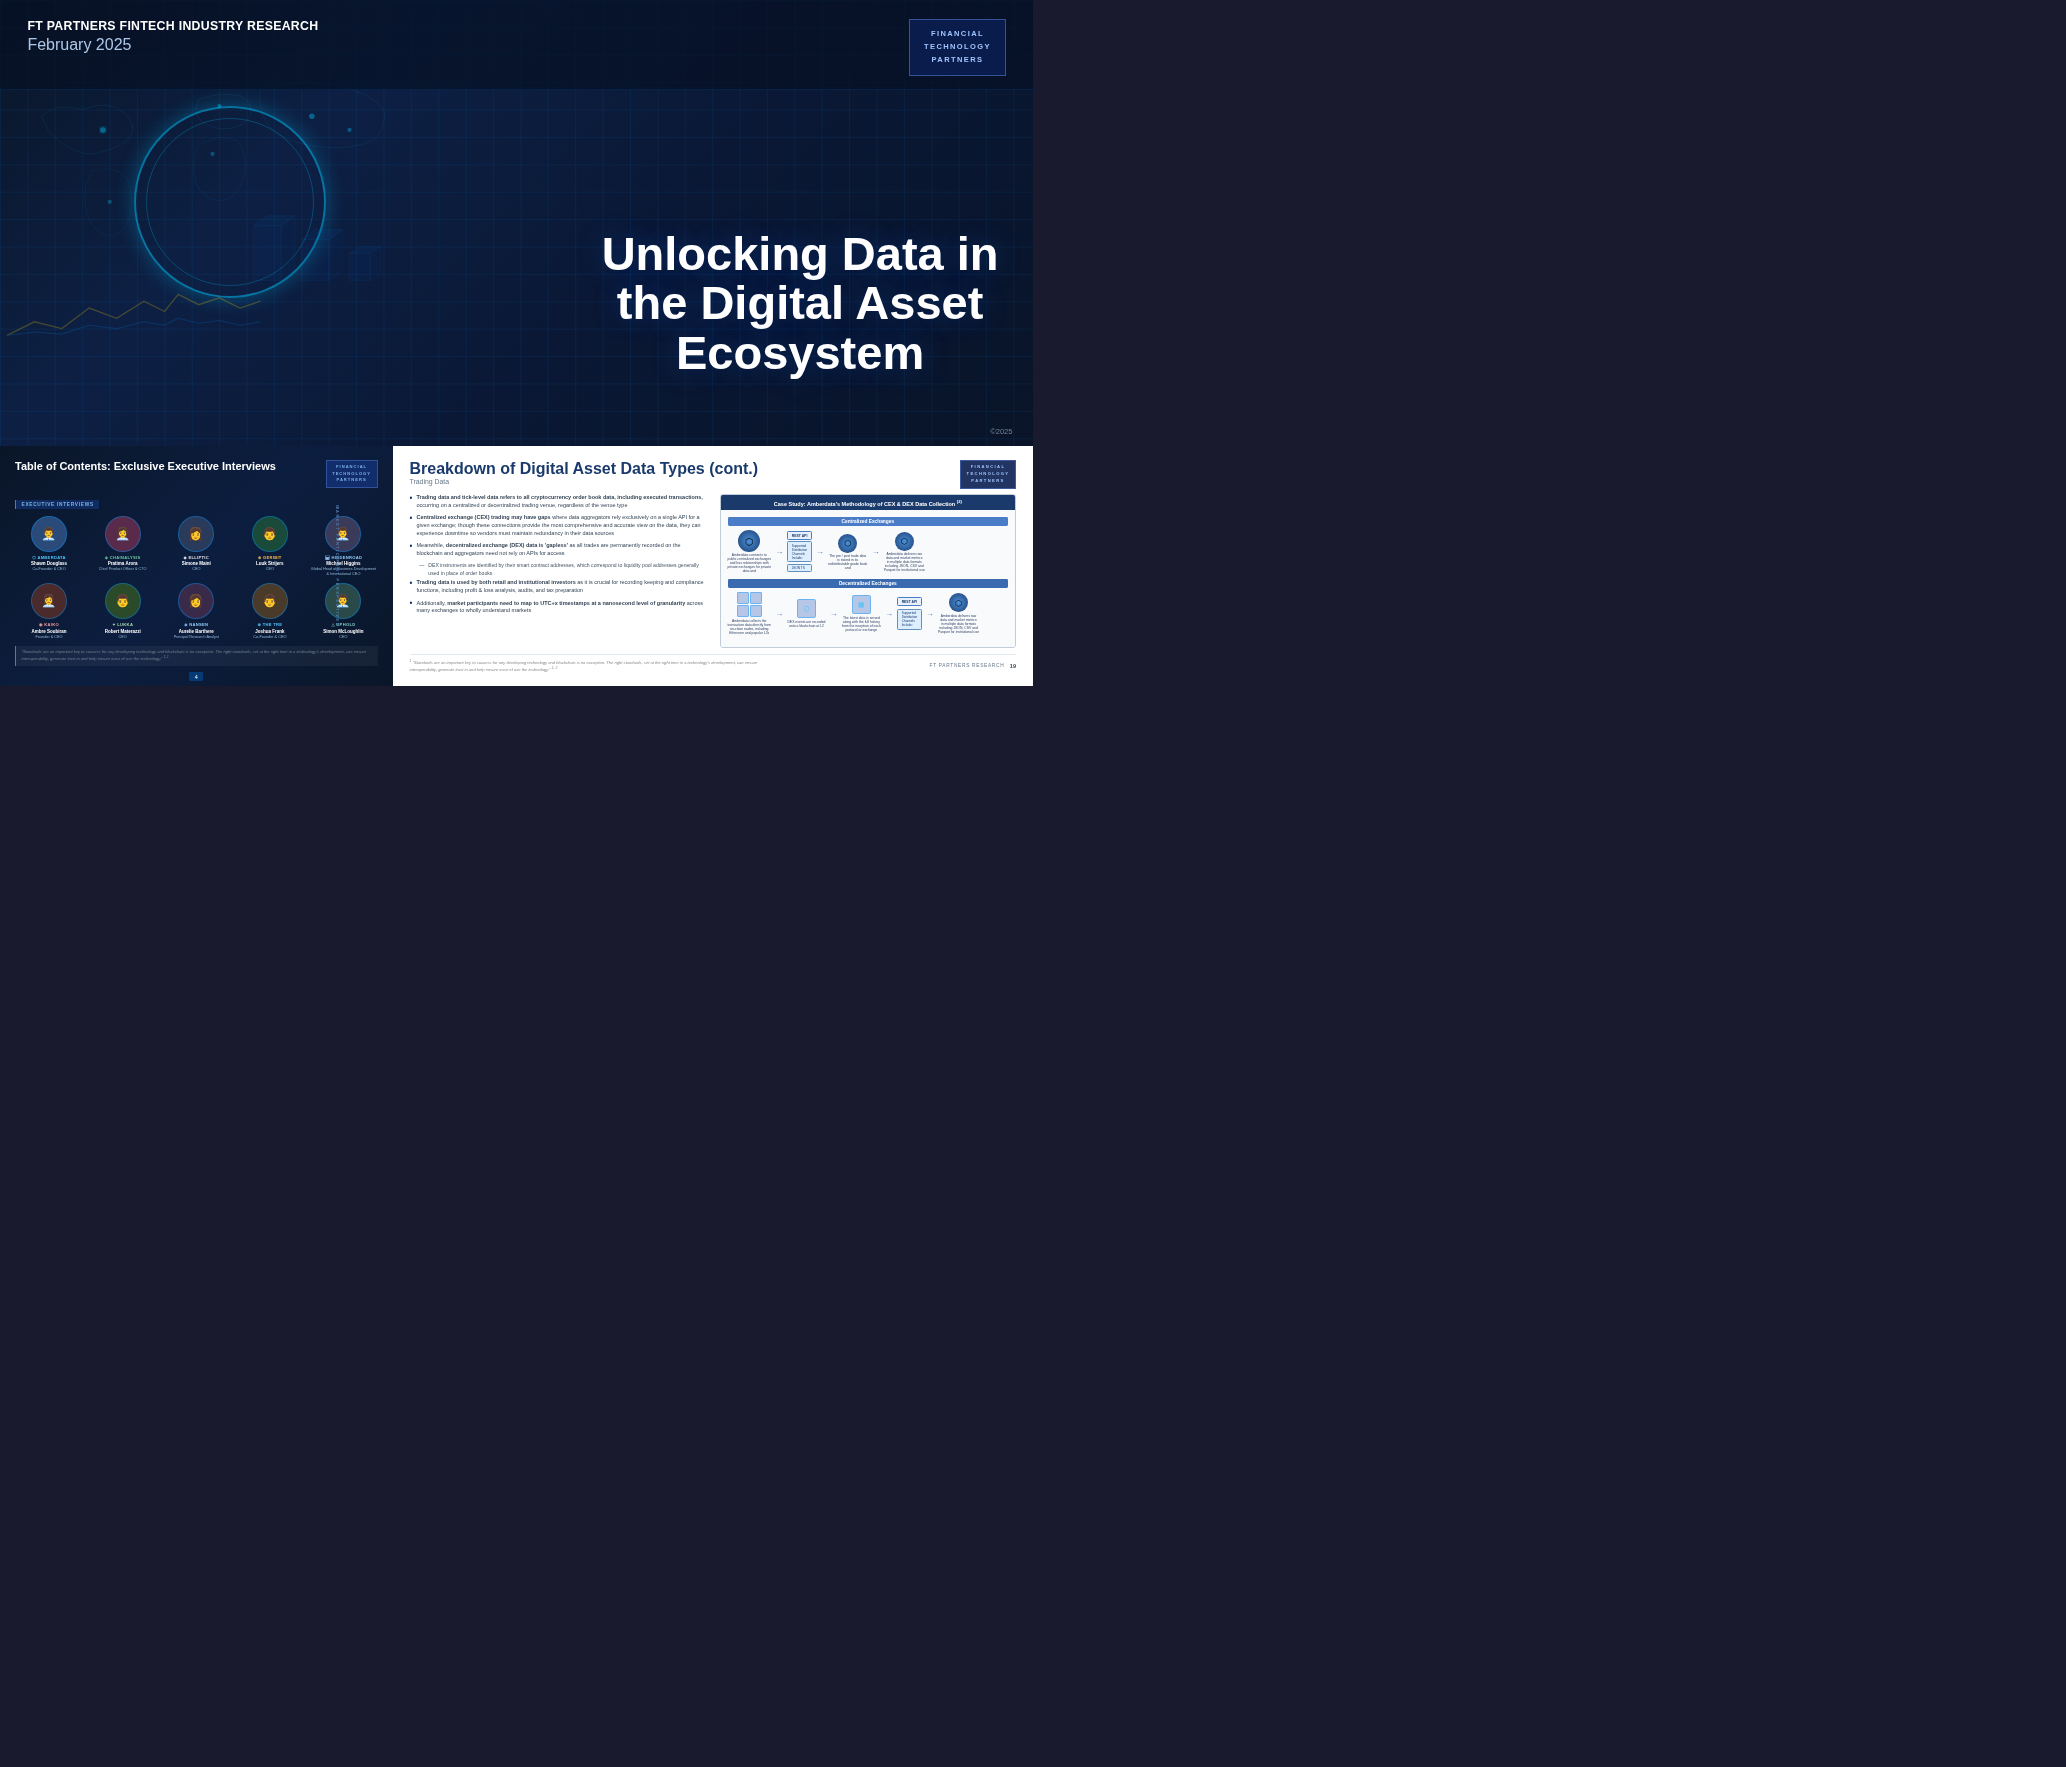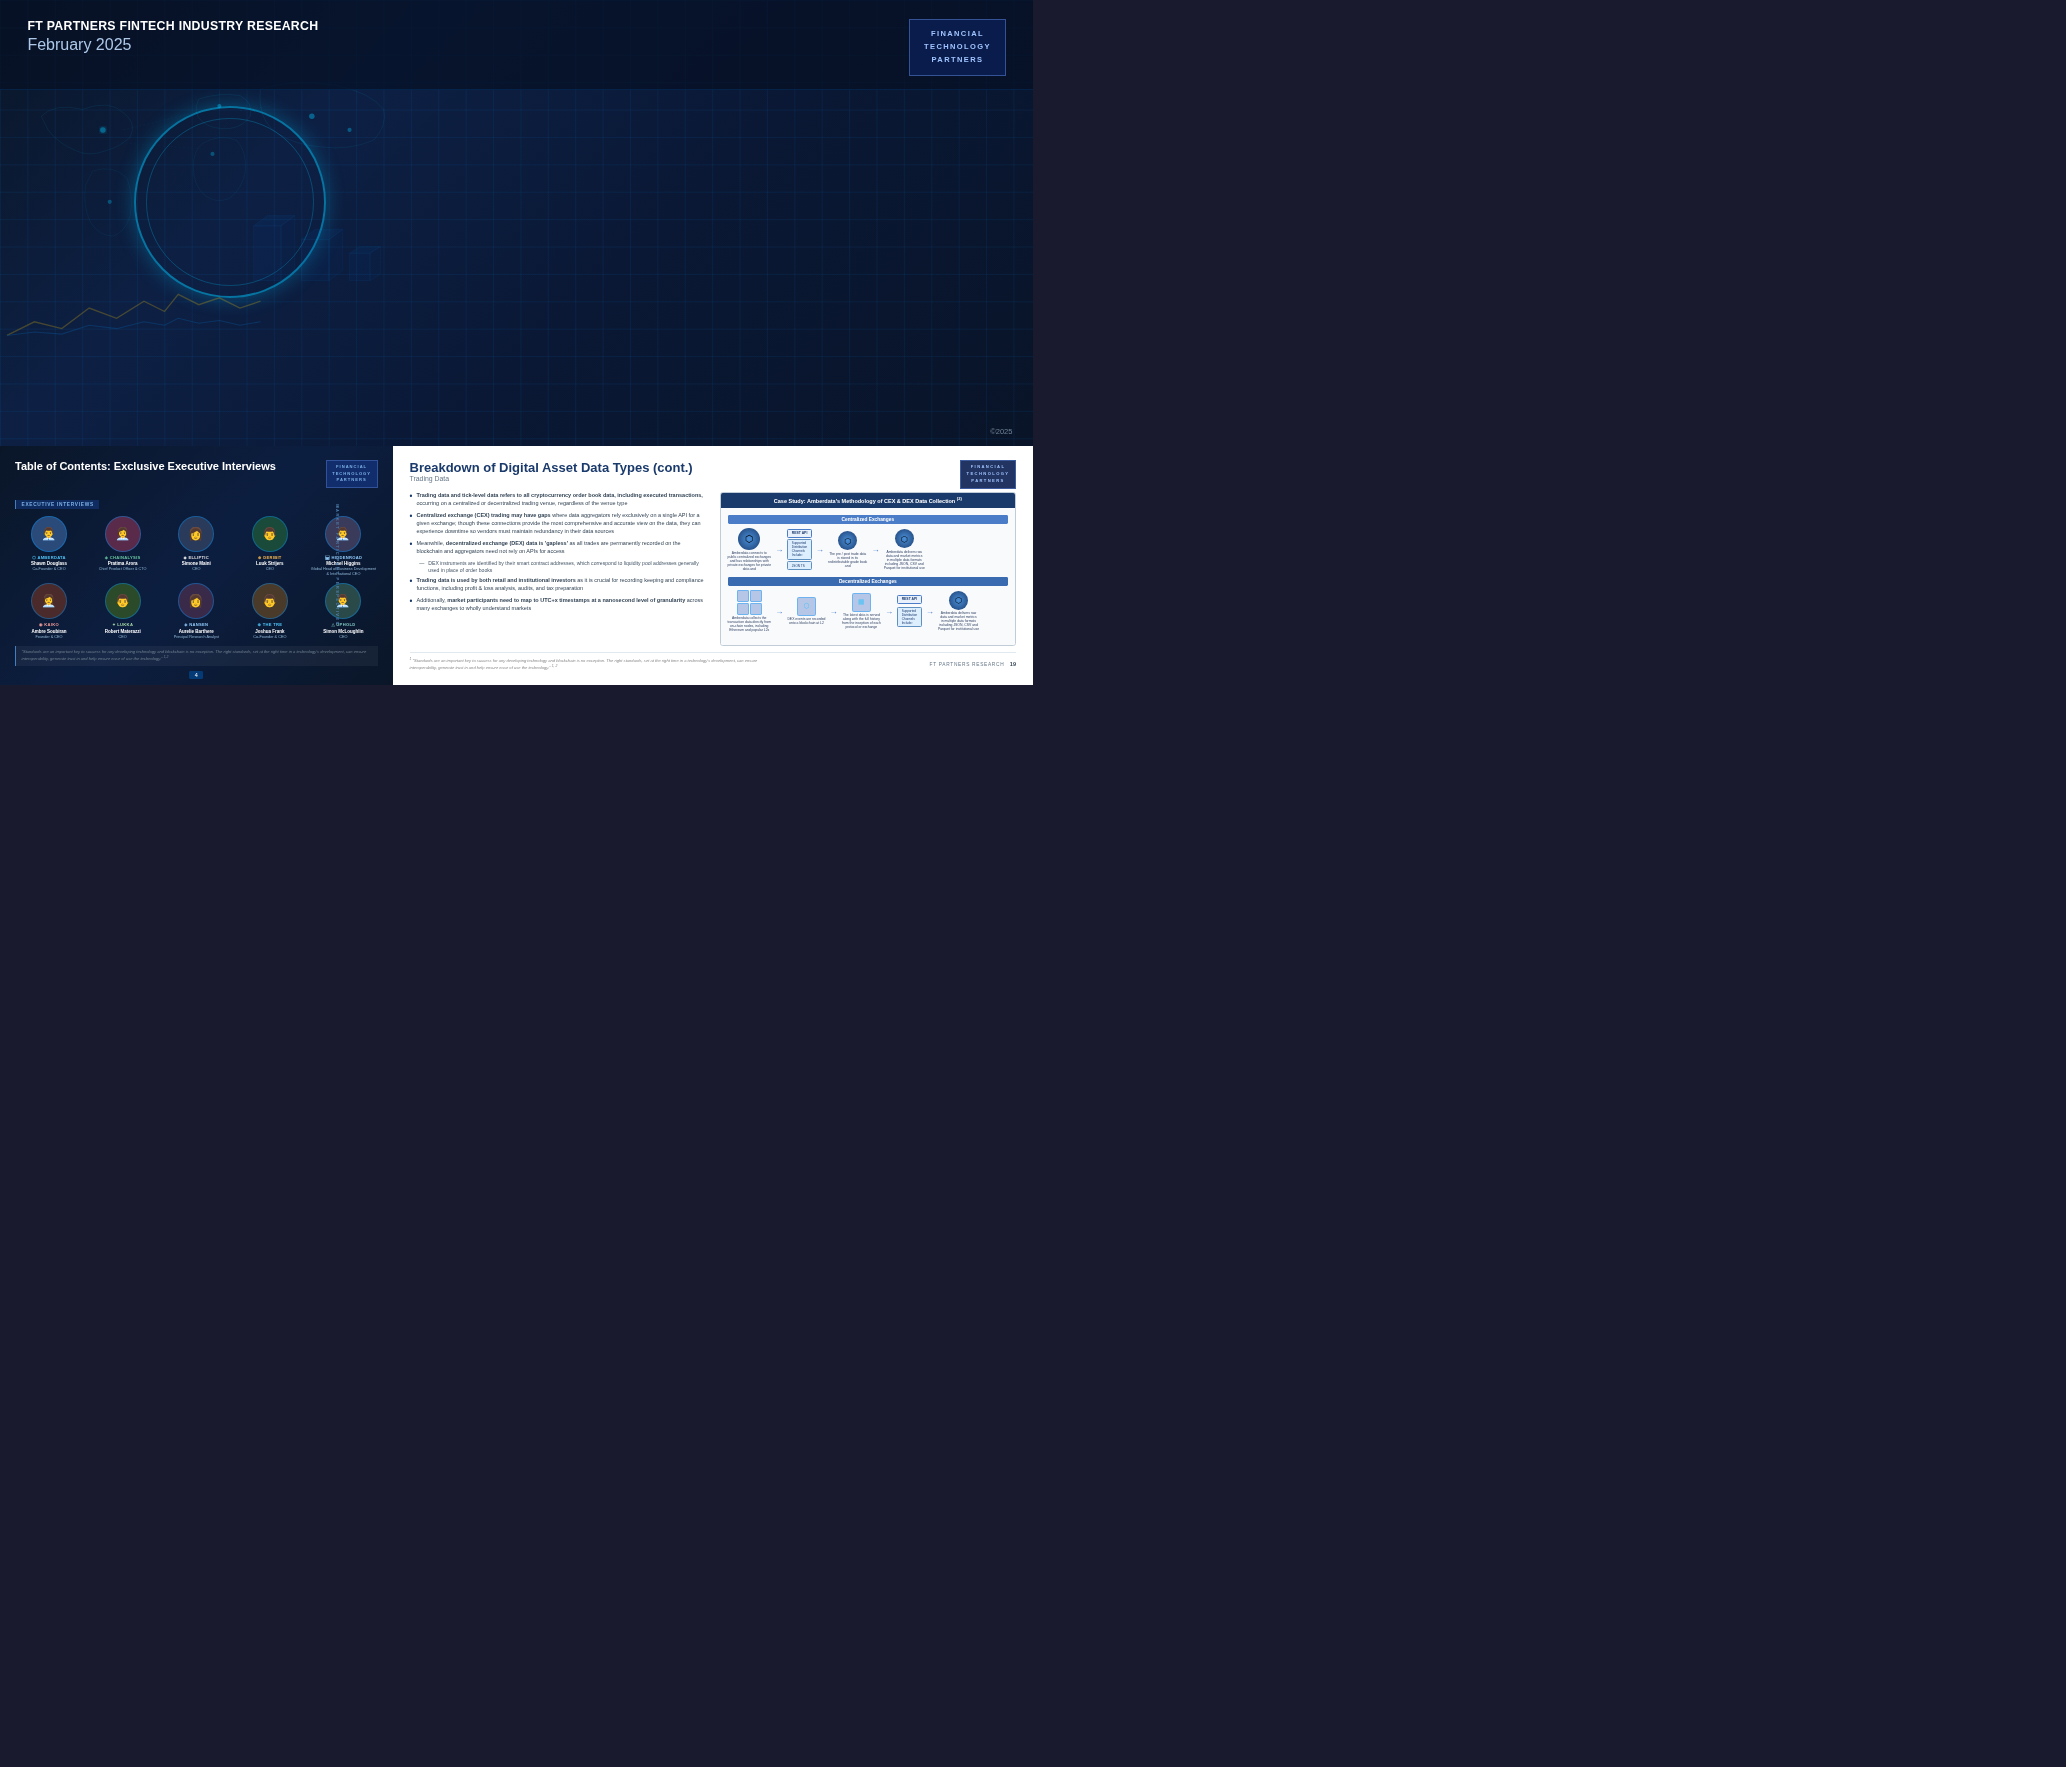--- a/index.html
+++ b/index.html
@@ -260,21 +260,21 @@
     }
 
     .breakdown-header {
       display: flex;
       justify-content: space-between;
       align-items: flex-start;
       margin-bottom: 2.7px;
     }
 
     .breakdown-title {
-      font-size: 13px;
+      font-size: 16px;
       font-weight: 700;
       color: #1a3a6c;
     }
 
     .breakdown-subtitle {
       font-size: 6.9px;
       color: #667788;
       margin-bottom: 6.9px;
     }
 
@@ -540,20 +540,27 @@
     </div>
     <div class="ftp-logo-box">
       <div class="ftp-logo-text">
         <span>FINANCIAL</span><br>
         <span>TECHNOLOGY</span><br>
         <span>PARTNERS</span>
       </div>
     </div>
   </div>
 
+  <div class="hero-headline">
+    <div class="hero-headline-text">
+      <span>Unlocking Data in</span><br>
+      <span>the Digital Asset</span><br>
+      <span>Ecosystem</span>
+    </div>
+  </div>
 
   <div class="hero-copyright">©2025</div>
 </div>
 
 <div class="bottom-panels">
 
   <div class="toc-panel">
     <div class="toc-header">
       <div class="toc-title">Table of Contents: Exclusive Executive Interviews</div>
       <div class="toc-logo-small">

